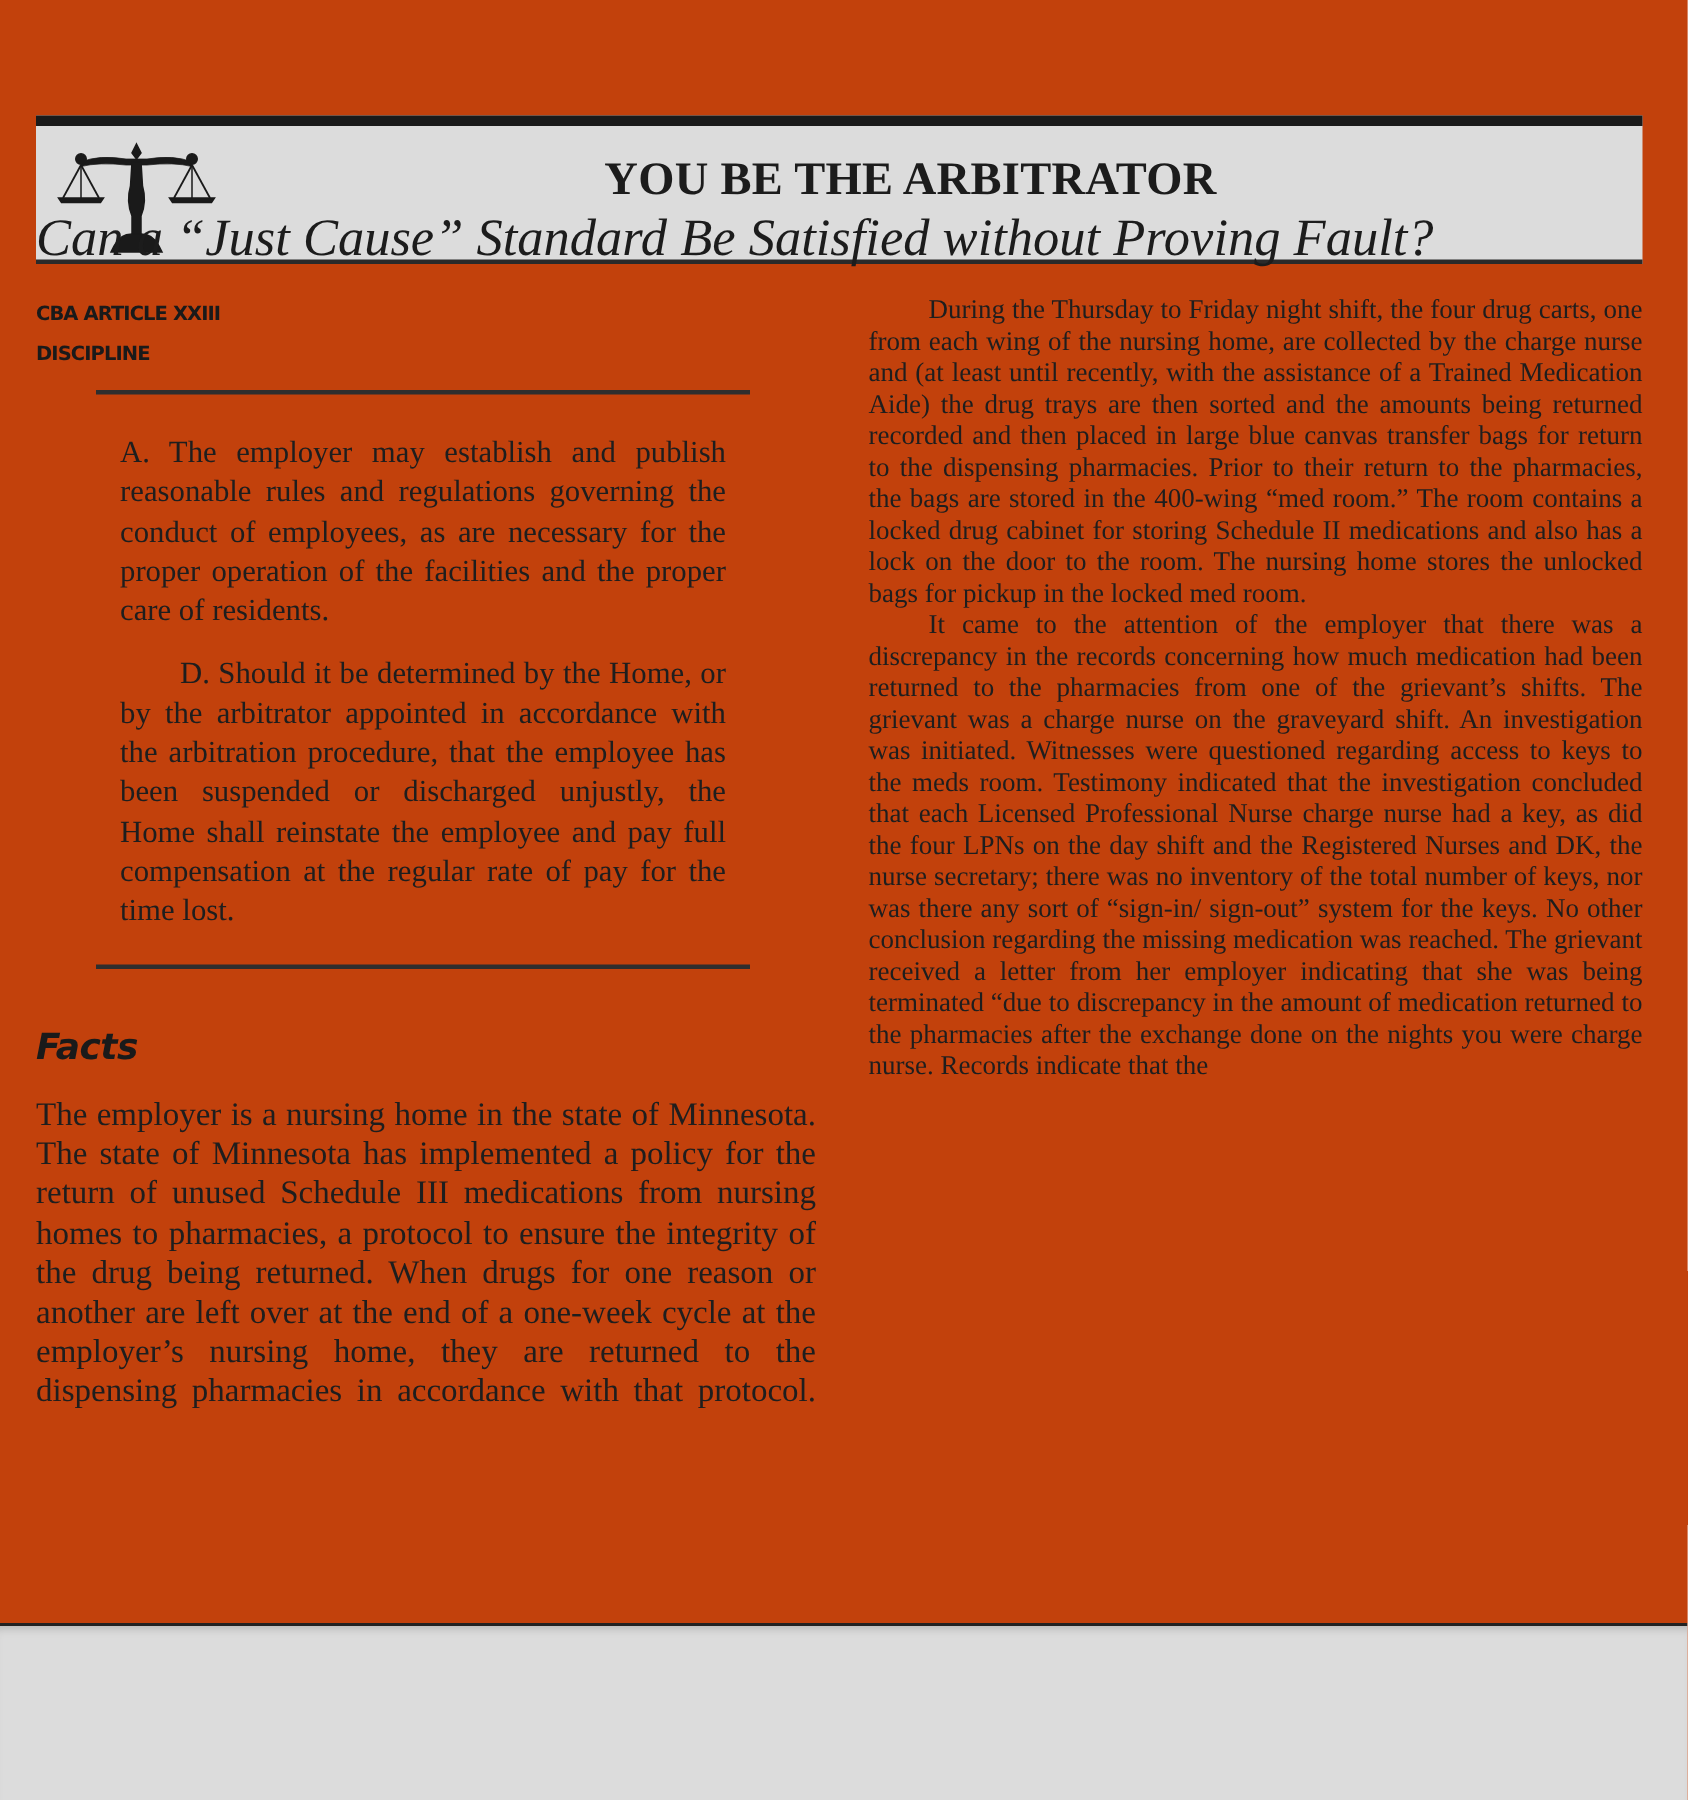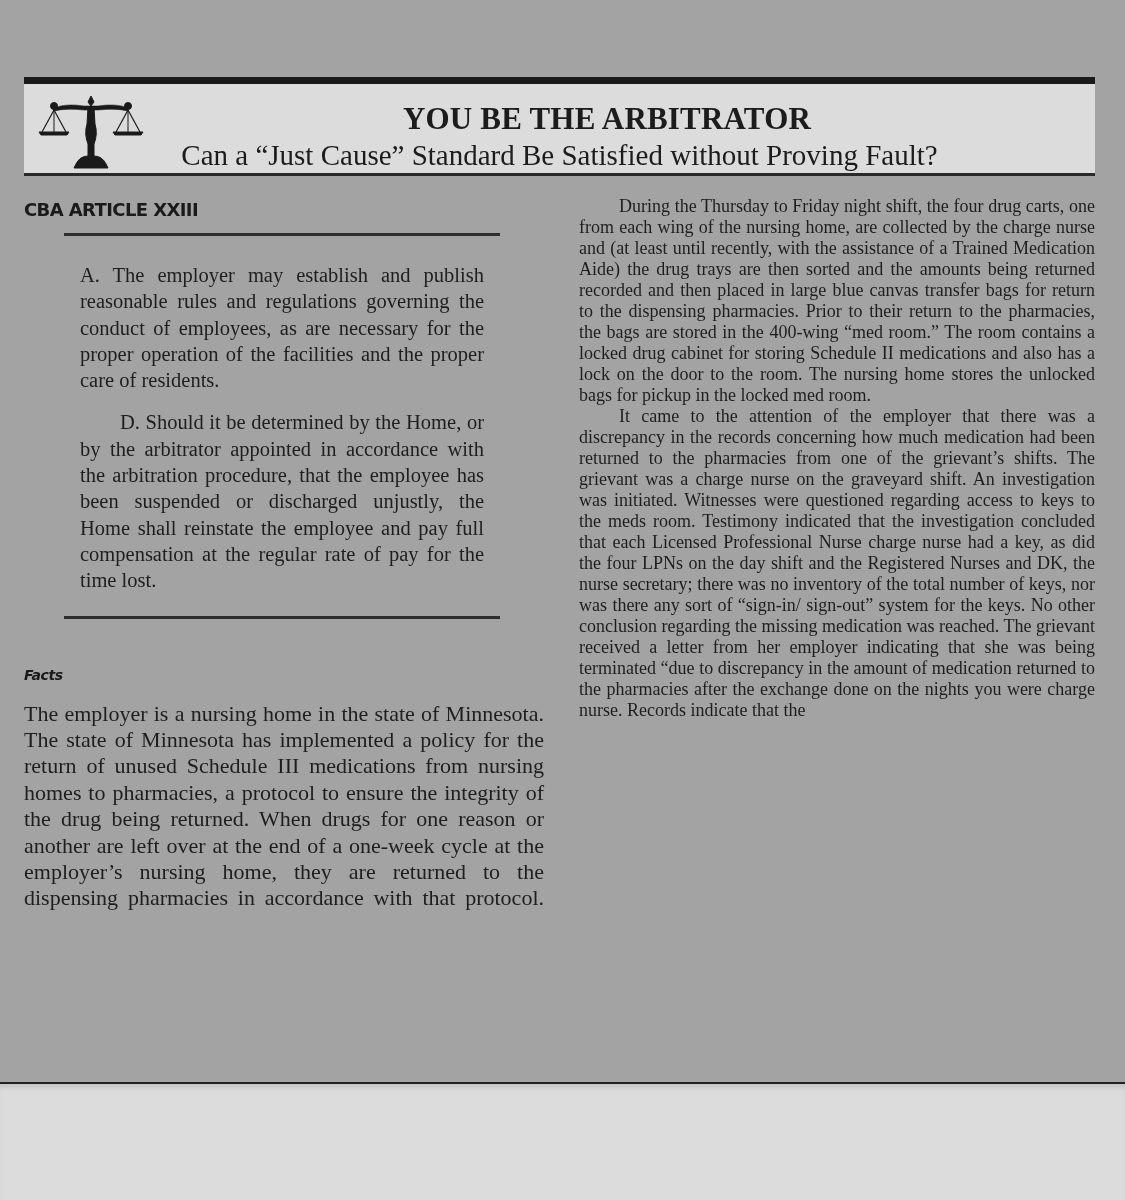--- a/index.html
+++ b/index.html
@@ -2,58 +2,58 @@
 <html><head>
   <meta charset="utf-8">
   <style>
     html, body { margin:0; padding:0; }
     body {
       width:1125px; height:1200px; position:relative; overflow:hidden;
       background:#ffffff;
       font-family:"Liberation Serif", "DejaVu Serif", serif;
       color:#1e1e1e;
     }
-    .page { position:absolute; left:0; top:0; width:1125px; height:1082px; background:#a3a3a3; }
+    .page { position:absolute; left:0; top:0; width:1125px; height:1082px; background:#c2410c; }
     .banner {
       position:absolute; left:24px; top:77px; width:1071px; height:99px;
       background:#dcdcdc;
       border-top:7px solid #1a1a1a;
       border-bottom:3px solid #2a2a2a;
       box-sizing:border-box;
     }
     .scales { position:absolute; left:12px; top:10px; width:110px; height:78px; }
     .banner-title {
       position:absolute; left:0; right:0; top:17px; text-align:center;
       font-weight:bold; font-size:31px; letter-spacing:0.2px; color:#1c1c1c;
       padding-left:95px;
     }
     .banner-subtitle {
-      position:absolute; left:0; right:0; top:55px; text-align:center;
-      font-size:29px; color:#1c1c1c; padding-left:0px;
+      position:absolute; left:0; right:0; top:55px; text-align:left;
+      font-style:italic; font-size:35px; color:#1c1c1c; padding-left:0px;
     }
     .col-left { position:absolute; left:24px; top:196px; width:520px; }
     .col-right { position:absolute; left:579px; top:196px; width:516px; }
     .sans-head {
       font-family:"DejaVu Sans", "Liberation Sans", sans-serif;
-      font-weight:bold; font-size:18px; line-height:27px; color:#1a1a1a;
+      font-weight:bold; font-size:13px; line-height:27px; color:#1a1a1a;
       letter-spacing:-0.6px;
     }
     .rule { height:3px; background:#2e2e2e; margin-left:40px; width:436px; }
     .rule-top { margin-top:10px; }
     .article {
       margin-left:40px; width:436px;
       font-size:20.5px; line-height:26.3px; text-align:justify;
       padding-top:10px; padding-bottom:6px;
     }
     .article p { margin:16px; }
     .indent { text-indent:40px; }
     .facts-head {
       font-family:"DejaVu Sans", "Liberation Sans", sans-serif;
-      font-style:italic; font-weight:bold; font-size:14px; color:#1a1a1a;
-      margin-top:48px; letter-spacing:-0.4px;
+      font-style:italic; font-weight:bold; font-size:24px; color:#1a1a1a;
+      margin-top:38px; letter-spacing:-0.4px;
     }
     .facts-body {
       margin-top:18px; font-size:22px; line-height:26.4px; text-align:justify;
       text-align-last:justify;
     }
     .right-body { font-size:18px; line-height:21px; text-align:justify; }
     .right-body p { margin:0; text-indent:40px; }
     .bottom-area {
       position:absolute; left:0; top:1082px; width:1125px; height:118px;
       background:#dcdcdc; border-top:2px solid #222;
@@ -91,20 +91,21 @@
         <path d="M77 38 L107 38 L105 41 L79 41 Z"></path>
       </g>
     </svg>
     <div class="banner-title">YOU BE THE ARBITRATOR</div>
     <div class="banner-subtitle">Can a “Just Cause” Standard Be Satisfied without Proving Fault?</div>
   </div>
 
   <div class="col-left">
     <div class="sans-head">
       <div>CBA ARTICLE XXIII</div>
+      <div>DISCIPLINE</div>
     </div>
     <div class="rule rule-top"></div>
     <div class="article">
       <p>A. The employer may establish and publish reasonable rules and regulations governing the conduct of employees, as are necessary for the proper operation of the facilities and the proper care of residents.</p>
       <p class="indent">D. Should it be determined by the Home, or by the arbitrator appointed in accordance with the arbitration procedure, that the employee has been suspended or discharged unjustly, the Home shall reinstate the employee and pay full compensation at the regular rate of pay for the time lost.</p>
     </div>
     <div class="rule"></div>
 
     <div class="facts-head">Facts</div>
     <div class="facts-body">The employer is a nursing home in the state of Minnesota. The state of Minnesota has implemented a policy for the return of unused Schedule III medications from nursing homes to pharmacies, a protocol to ensure the integrity of the drug being returned. When drugs for one reason or another are left over at the end of a one-week cycle at the employer’s nursing home, they are returned to the dispensing pharmacies in accordance with that protocol.</div>

